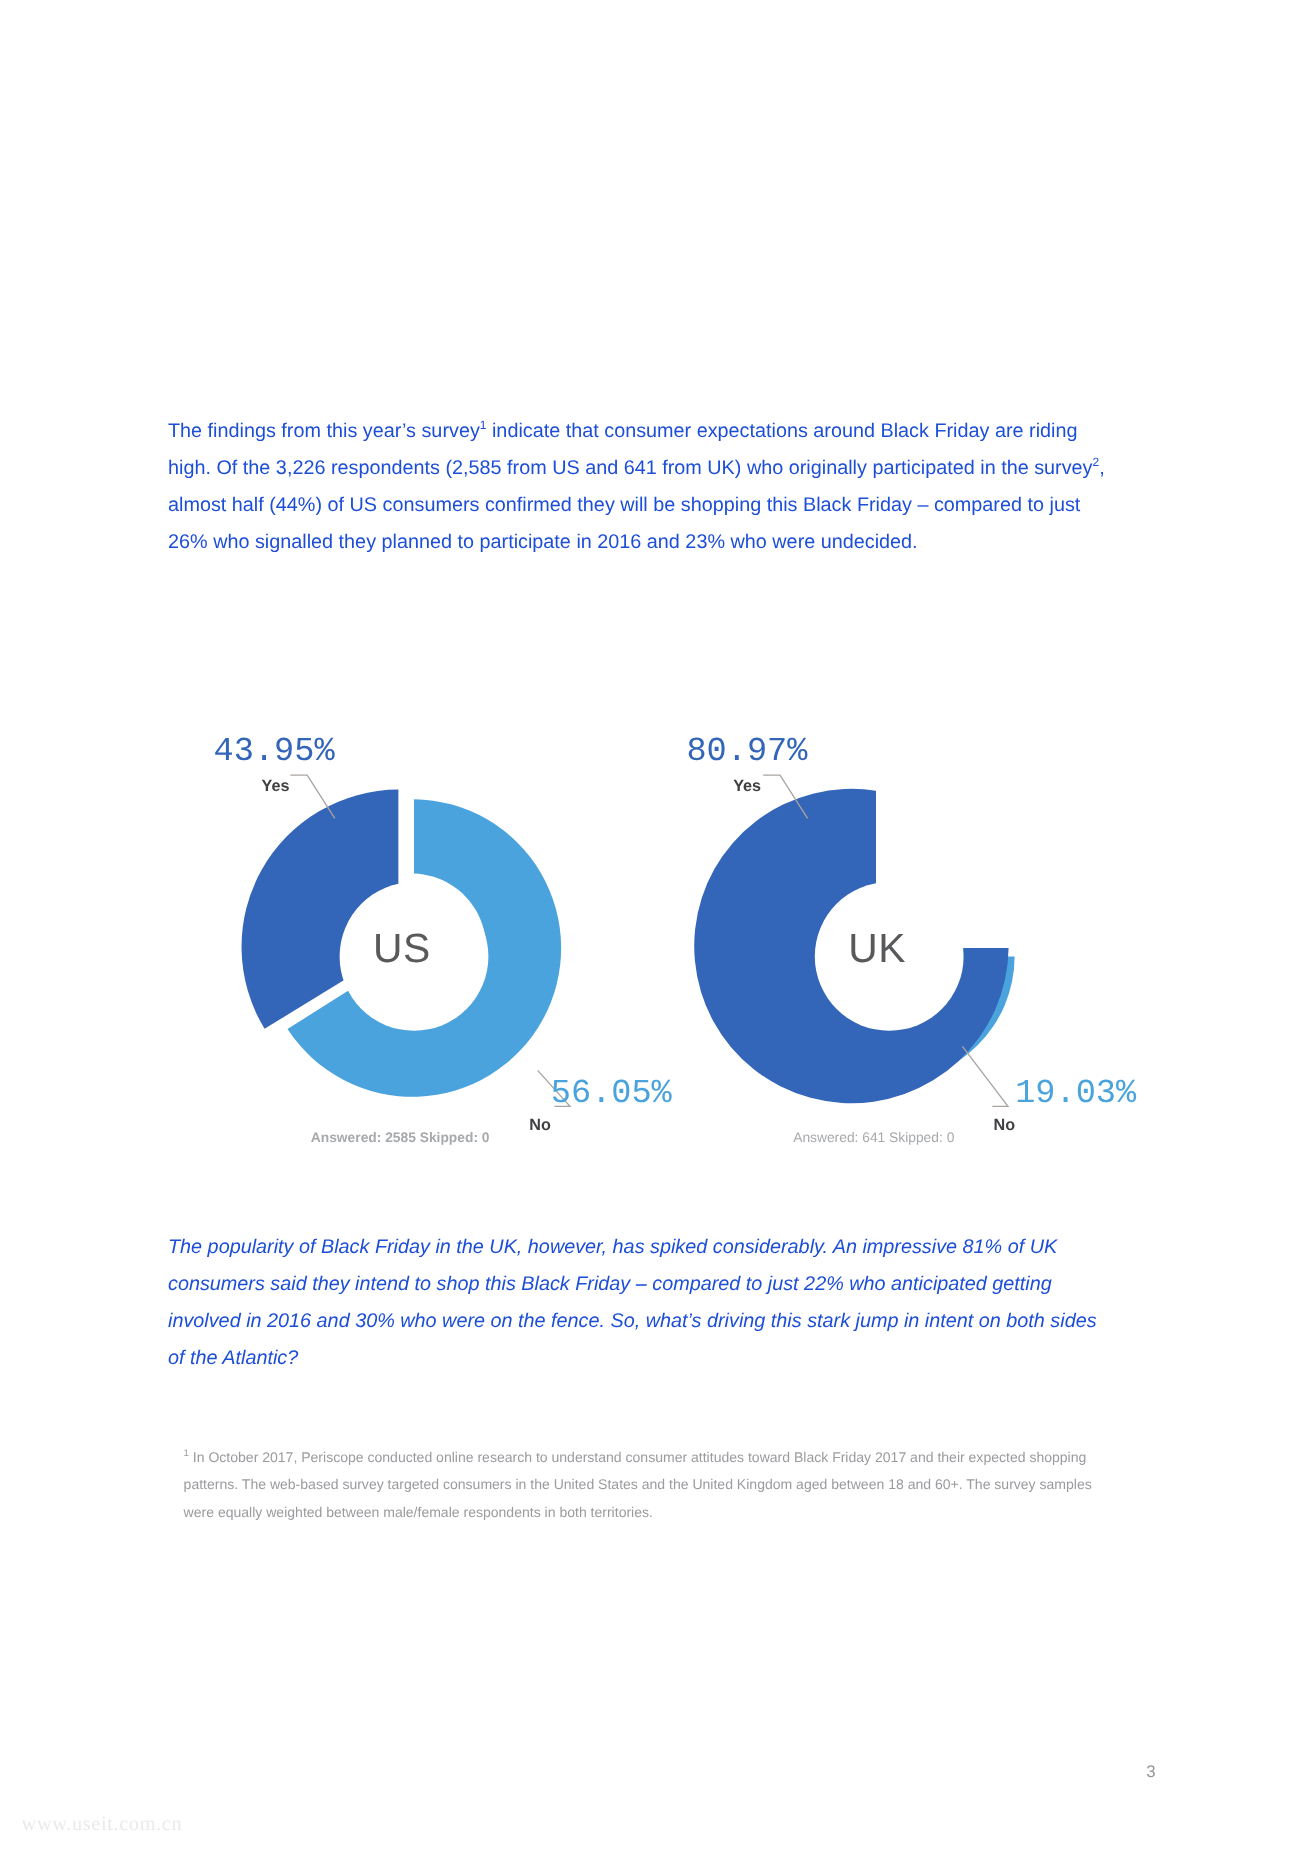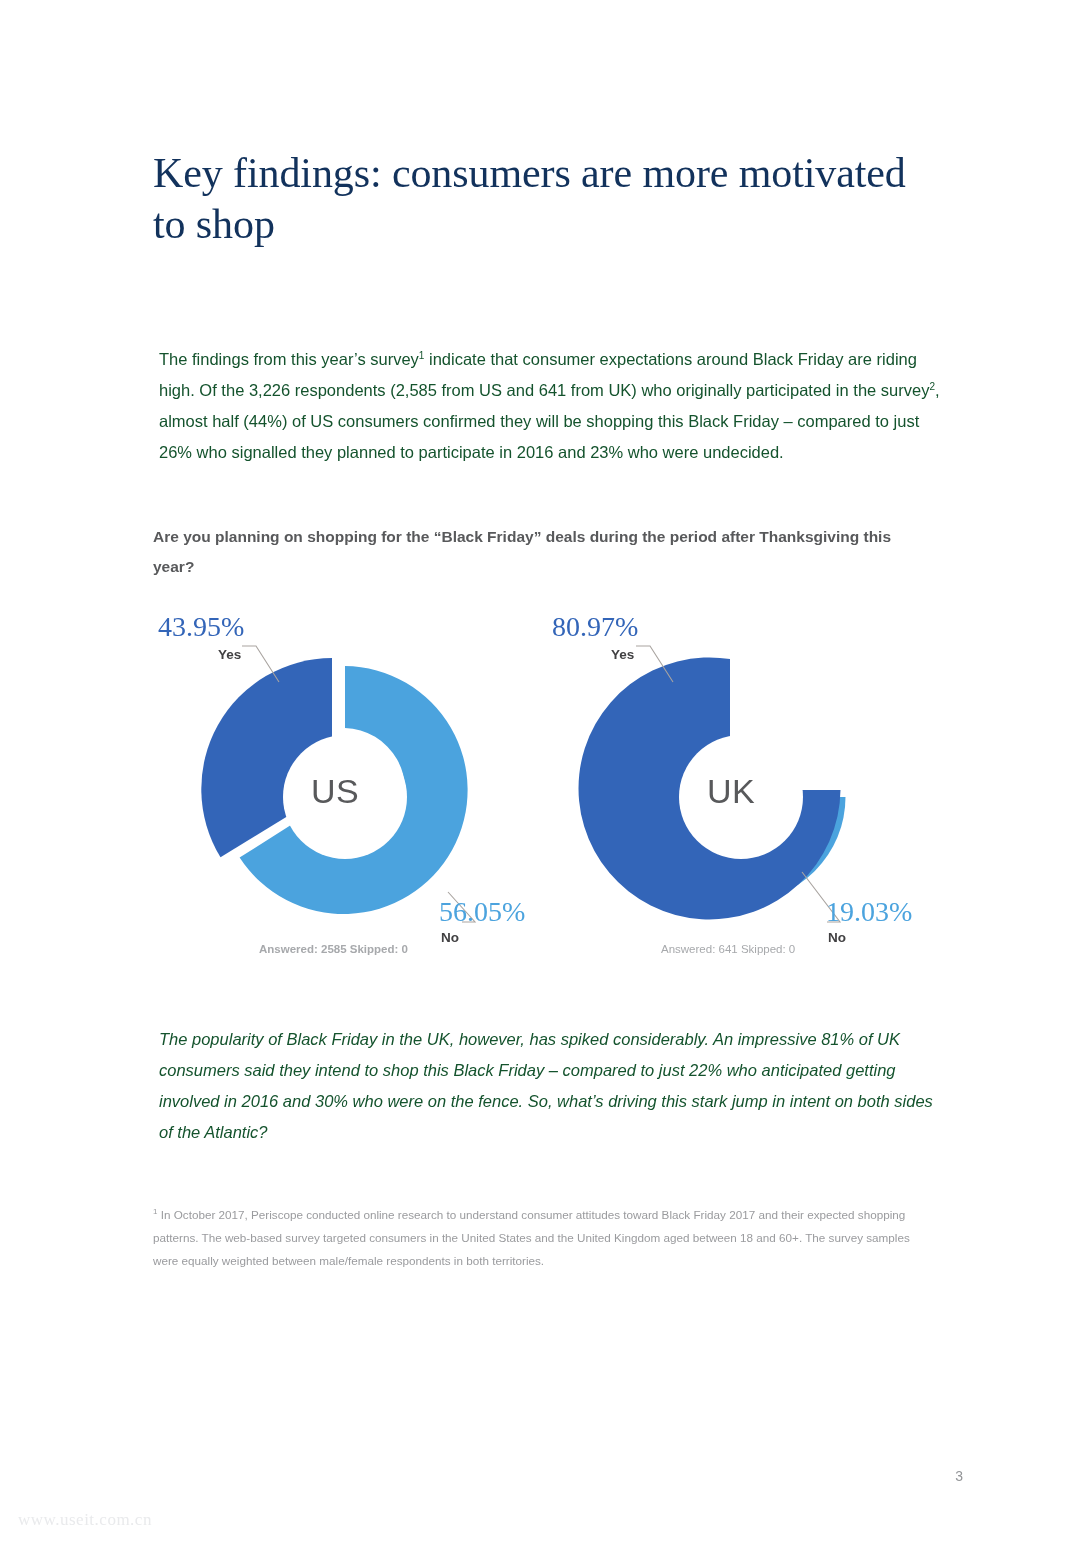--- a/index.html
+++ b/index.html
@@ -45,25 +45,25 @@
     line-height: 36px;
     color: #36a4cd;
     font-weight: normal;
     margin: 0;
     white-space: nowrap;
   }
 
   
   .body-para {
     position: absolute;
-    left: 159px;
+    left: 140px;
     width: 782px;
     font-size: 16.5px;
     line-height: 31px;
-    color: #14532d;
+    color: #1d4ed8;
     margin: 0;
   }
   .para-top { top: 344px; }
   .para-bottom { top: 1024px; font-style: italic; }
   .body-para sup {
     font-size: 10px;
     vertical-align: super;
     line-height: 0;
   }
 
@@ -107,24 +107,25 @@
     font-size: 34px;
     color: #58595b;
     font-weight: normal;
     letter-spacing: 0.5px;
     text-align: center;
     width: 100px;
   }
 
   .pct-label {
     position: absolute;
-    font-family: Liberation Serif, serif;
+    font-family: Liberation Mono, monospace;
     font-size: 28px;
     line-height: 30px;
     white-space: nowrap;
+    margin-left: 20px;
   }
   .pct-yes { color: #3365b8; }
   .pct-no  { color: #4ba3de; }
 
   .yn-label {
     position: absolute;
     font-size: 13.5px;
     font-weight: bold;
     color: #414042;
     white-space: nowrap;
@@ -173,26 +174,24 @@
     color: #e9eaec;
     letter-spacing: 0.5px;
     user-select: none;
   }
 </style>
 </head>
 <body>
 
 <div class="page">
 
-  <h1 class="title">Key findings: consumers are more motivated to shop</h1>
 
 
   <p class="body-para para-top"><span>The findings from this year’s survey</span><sup>1</sup><span> indicate that consumer expectations around Black Friday are riding high. Of the 3,226 respondents (2,585 from US and 641 from UK) who originally participated in the survey</span><sup>2</sup><span>, almost half (44%) of US consumers confirmed they will be shopping this Black Friday – compared to just 26% who signalled they planned to participate in 2016 and 23% who were undecided.</span></p>
 
-  <p class="question">Are you planning on shopping for the “Black Friday” deals during the period after Thanksgiving this year?</p>
 
   <div class="charts">
 
     <div class="chart-block chart-us">
       <svg class="donut-svg" width="390" height="370" viewBox="0 0 390 370">
 
         <path fill="#4ba3de" d="M 195 64 A 124 124 0 1 1 89.6 255.5 L 141.7 222.6 A 62 62 0 1 0 195 126 Z"></path>
 
         <g transform="translate(-13,-8)">
           <path fill="#3365b8" d="M 195 64 A 131 131 0 0 0 83.5 263.3 L 195 195 Z"></path>

